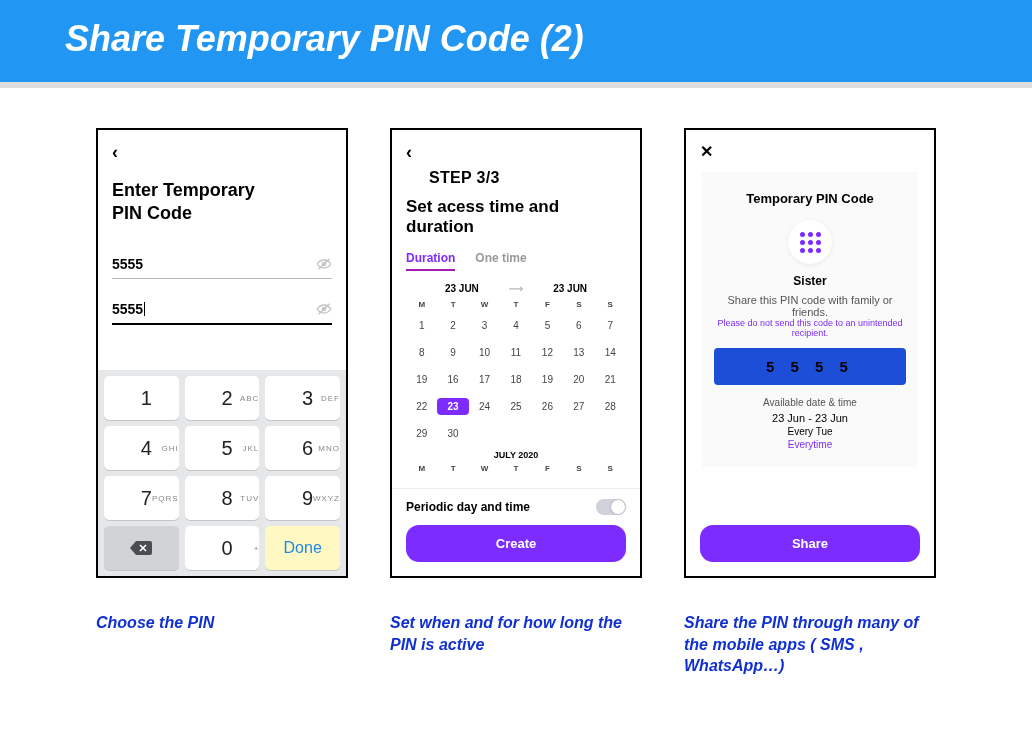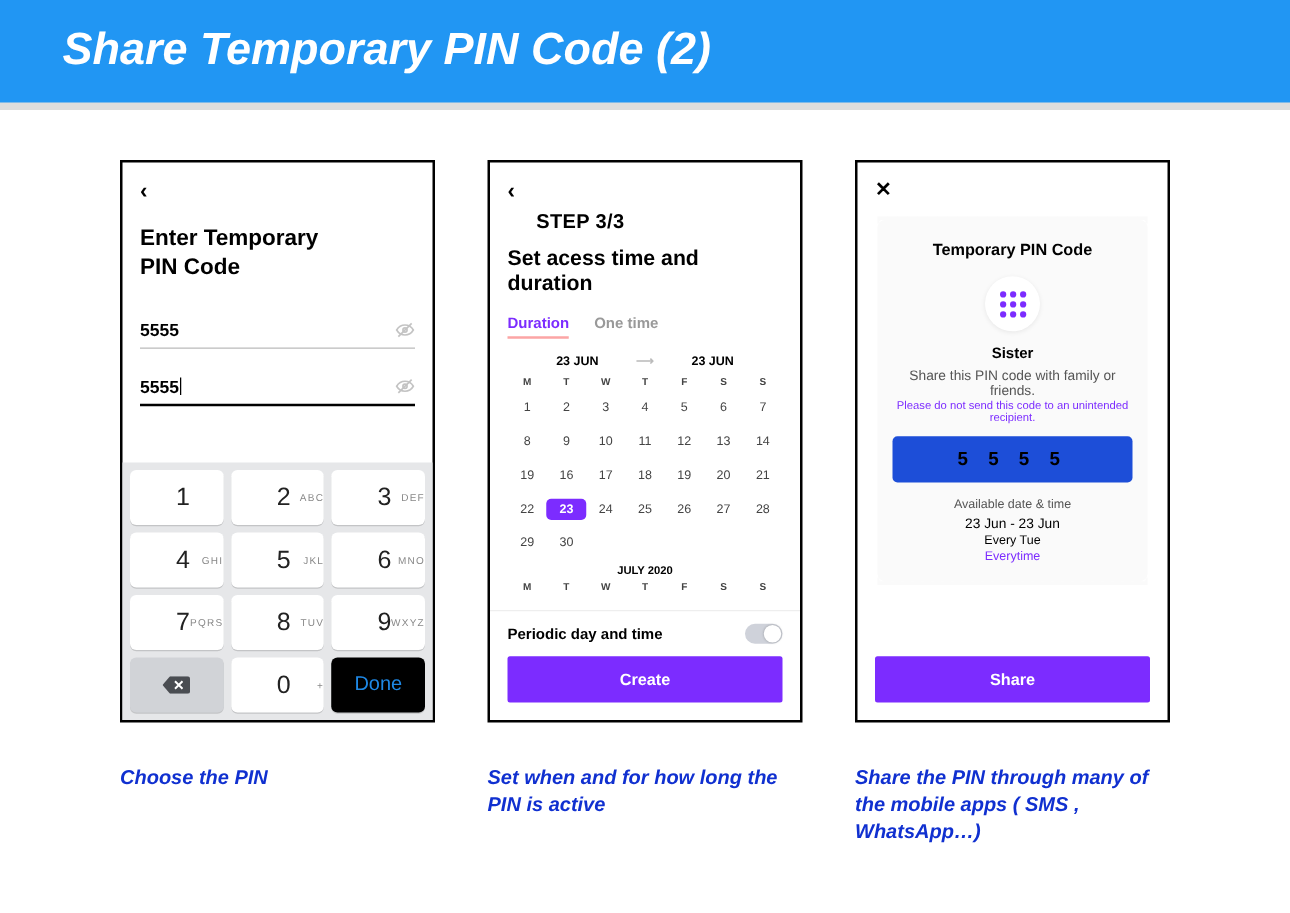--- a/index.html
+++ b/index.html
@@ -1,53 +1,53 @@
 <!DOCTYPE html>
 <html><head>
 <meta charset="utf-8">
 <style>
   * { box-sizing: border-box; margin: 0; padding: 0; }
   body { font-family: -apple-system, BlinkMacSystemFont, "Segoe UI", Arial, sans-serif; background: #fff; width: 1032px; }
   .banner { background: #2196f3; color: #fff; padding: 18px 50px 22px; border-bottom: 6px solid #ddd; }
-  .banner h1 { font-size: 36px; font-weight: 700; font-style: italic; }
+  .banner h1 { font-size: 36px; font-weight: 700; font-style: italic; margin-left: 15px; }
   .stage { display: flex; gap: 42px; padding: 40px 60px 10px; justify-content: center; align-items: flex-start; }
   .phone { width: 252px; height: 450px; border: 2px solid #000; background: #fff; display: flex; flex-direction: column; position: relative; }
   .ph-inner { padding: 12px 14px 0; flex: 1; display: flex; flex-direction: column; }
   .back { font-size: 18px; font-weight: 700; cursor: pointer; display: inline-block; }
   .title { font-size: 18px; font-weight: 800; margin-top: 16px; line-height: 1.25; }
   .pin-field { margin-top: 28px; border-bottom: 1px solid #bbb; display: flex; align-items: center; padding: 4px 0 6px; font-size: 14px; font-weight: 600; }
   .pin-field + .pin-field { margin-top: 18px; border-bottom: 2px solid #000; }
   .eye { margin-left: auto; width: 16px; height: 16px; position: relative; opacity: .35; }
   .eye svg { width: 16px; height: 16px; }
   .cursor { display:inline-block; width:1px; height:14px; background:#000; vertical-align:middle; margin-left:1px; }
   .next-row { display:flex; justify-content:flex-end; margin:20px 0 8px; }
   .btn { background:#7c2cff; color:#fff; border:none; border-radius:4px; font-weight:700; font-size:13px; padding:10px 22px; cursor:pointer; }
   .keypad { background:#e6e7e9; display:grid; grid-template-columns:repeat(3,1fr); gap:6px; padding:6px; margin-top:auto; }
   .key { background:#fff; border-radius:5px; height:44px; display:flex; align-items:center; justify-content:center; position:relative; box-shadow:0 1px 0 rgba(0,0,0,.15); cursor:pointer; }
   .key .num { font-size:20px; color:#222; font-weight:400; margin-left:10px; }
   .key .lets { font-size:8px; color:#888; position:absolute; right:0; letter-spacing:1px; }
   .key.gray { background:#d1d3d7; }
-  .key.done { color:#1e88e5; font-size:16px; font-weight:400; background:#000000; }
+  .key.done { color:#1e88e5; font-size:16px; font-weight:400; background:#fef9c3; }
   .step { font-size:16px; font-weight:700; letter-spacing:.3px; margin-top:6px;margin-left:23px; }
   .title2 { font-size:17px; font-weight:800; margin-top:10px; }
   .tabs { display:flex; gap:20px; margin-top:14px; font-size:12px; font-weight:700; }
   .tab { color:#999; padding-bottom:4px; cursor:pointer; }
-  .tab.active { color:#7c2cff; border-bottom:2px solid #fca5a5; }
+  .tab.active { color:#7c2cff; border-bottom:2px solid #a21caf; }
   .date-head { display:flex; align-items:center; justify-content:center; gap:30px; font-size:10px; font-weight:800; margin-top:12px; }
   .arrow-long { color:#bbb; font-size:10px; }
   .dow { display:grid; grid-template-columns:repeat(7,1fr); text-align:center; font-size:8px; color:#444; font-weight:700; margin-top:6px; }
   .cal { display:grid; grid-template-columns:repeat(7,1fr); text-align:center; font-size:10px; color:#444; row-gap:10px; margin-top:8px; }
   .cal .d { padding:3px 0; cursor:pointer; }
   .cal .d.sel { background:#7c2cff; color:#fff; border-radius:4px; font-weight:700; }
   .month2 { text-align:center; font-size:9px; font-weight:800; margin-top:8px; }
   .periodic { display:flex; align-items:center; font-size:12px; font-weight:700; padding:10px 14px; border-top:1px solid #eee; }
   .toggle { margin-left:auto; width:30px; height:16px; background:#cfd2da; border-radius:10px; position:relative; cursor:pointer; }
   .toggle::after { content:""; position:absolute; right:1px; top:1px; width:14px; height:14px; background:#fff; border-radius:50%; box-shadow:0 0 2px rgba(0,0,0,.3); }
   .create-wrap { padding:0 14px 14px; }
-  .btn-wide { width:100%; background:#7c2cff; color:#fff; border:none; border-radius:2px; font-weight:700; font-size:13px; padding:11px 0; cursor:pointer; }
+  .btn-wide { width:100%; background:#7c2cff; color:#fff; border:none; border-radius:13px; font-weight:700; font-size:13px; padding:11px 0; cursor:pointer; }
   .close { font-size:16px; font-weight:700; cursor:pointer; }
   .ticket { margin:14px 2px 0; background:#fafafa; border-radius:6px; padding:16px 12px 14px; text-align:center; font-size:11px; position:relative; }
   .ticket::before, .ticket::after { content:""; position:absolute; left:0; right:0; height:6px; background:
      radial-gradient(circle at 4px 0, transparent 3px, #fafafa 3px) repeat-x; background-size:8px 6px; }
   .ticket::before { top:-3px; transform:scaleY(-1);} 
   .ticket::after { bottom:-3px; }
   .t-title { font-weight:800; font-size:13px; margin-bottom:14px; }
   .dots-badge { width:44px; height:44px; background:#fff; border-radius:50%; margin:0 auto 10px; display:flex; align-items:center; justify-content:center; box-shadow:0 1px 4px rgba(0,0,0,.08); }
   .dots { display:grid; grid-template-columns:repeat(3,5px); grid-auto-rows:5px; gap:3px; }
   .dots span { background:#7c2cff; border-radius:50%; }

